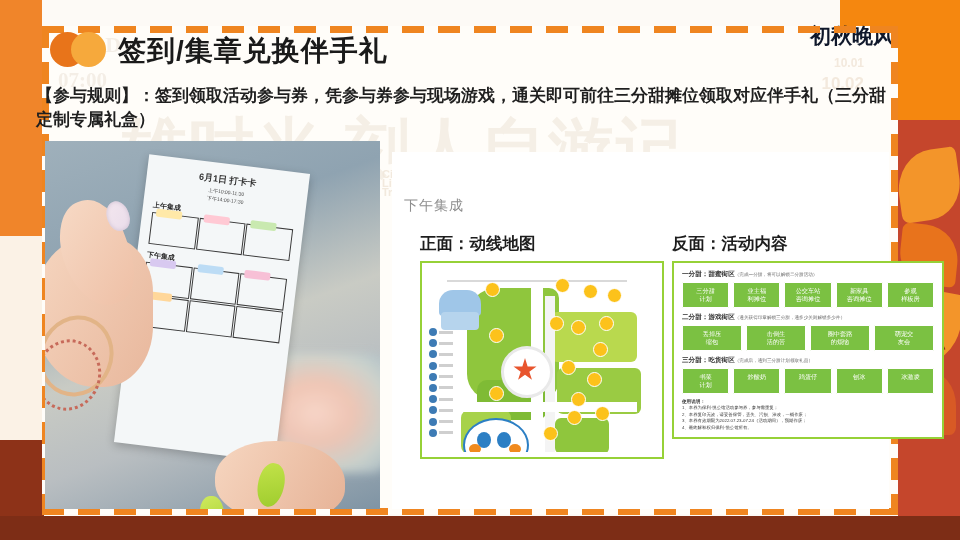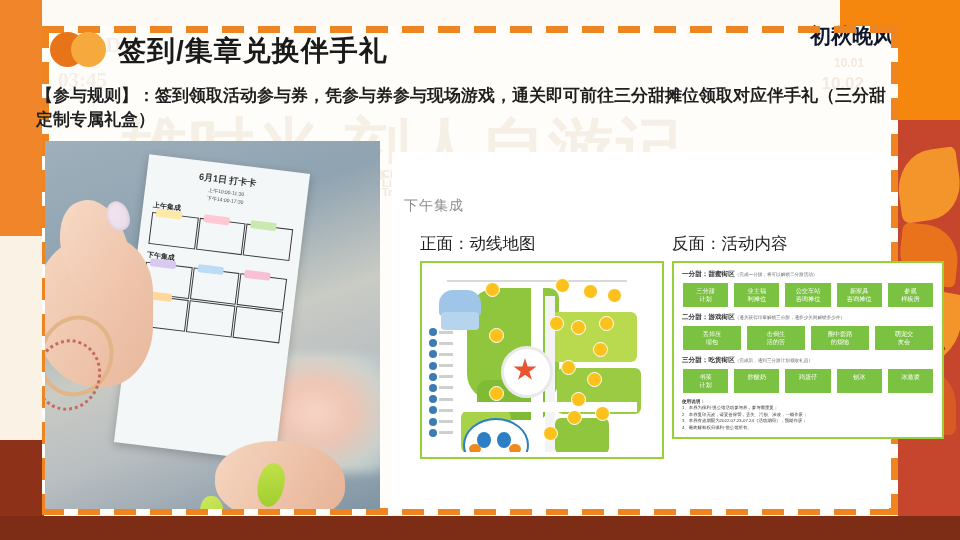--- a/index.html
+++ b/index.html
@@ -96,21 +96,21 @@
     background:linear-gradient(160deg,#cfe95e,#a8d334);transform:rotate(-4deg);}
   .bracelet{position:absolute;left:-6px;top:174px;width:66px;height:74px;border:4px solid #e2b487;border-radius:50%;transform:rotate(22deg);}
   .bracelet2{position:absolute;left:-10px;top:198px;width:60px;height:66px;border:3px dotted #c76a5a;border-radius:50%;transform:rotate(18deg);}
 
   
   .panel{position:absolute;left:392px;top:152px;width:497px;height:357px;background:#ffffff;}
   .panel-label{position:absolute;left:404px;top:197px;font-size:14px;color:#8e8e8e;letter-spacing:1px;}
 
   .col-front{position:absolute;left:420px;top:233px;width:244px;}
   .col-back{position:absolute;left:672px;top:233px;width:272px;}
-  .col-head{font-size:16.5px;font-weight:normal;color:#1d1d1d;margin-bottom:6px;}
+  .col-head{font-size:16.5px;font-weight:bold;color:#1d1d1d;margin-bottom:6px;}
   .box-green{border:2px solid #96d137;background:#ffffff;}
 
   
   .map-wrap{height:198px;padding:5px;box-sizing:border-box;display:flex;}
   .map{position:relative;flex:1;background:#ffffff;overflow:hidden;}
   .mp{position:absolute;}
   .m-top-line{left:20px;top:12px;width:180px;height:2px;background:#d9d9d9;}
   .m-green-a{left:40px;top:20px;width:92px;height:112px;background:#8fc63d;border-radius:30px 10px 20px 26px;}
   .m-green-b{left:124px;top:44px;width:86px;height:50px;background:#b9d94e;border-radius:6px;}
   .m-green-c{left:130px;top:100px;width:84px;height:46px;background:#9acb43;border-radius:6px;}
@@ -161,21 +161,21 @@
   <div class="leaf-stem"></div>
   <div class="leaf l2"></div>
   <div class="leaf l3"></div>
   <div class="leaf-stem2"></div>
   <div class="leaf l4"></div>
   <div class="bg-bottom-dark"></div>
 
   <div class="card"></div>
 
   <div class="wm wm-wild">WILD</div>
-  <div class="wm wm-0300">03:45</div>
+  <div class="wm wm-0300">07:00</div>
   <div class="wm wm-brand">初秋晚风</div>
   <div class="wm wm-date1">10.01</div>
   <div class="wm wm-date2">10.02</div>
   <div class="wm wm-big">雄时光 刻人自游记</div>
   <div class="wm wm-city-en">
     <div>City</div>
     <div>Living</div>
     <div>Trail</div>
   </div>
   <div class="wm wm-city-cn">城市户外</div>

